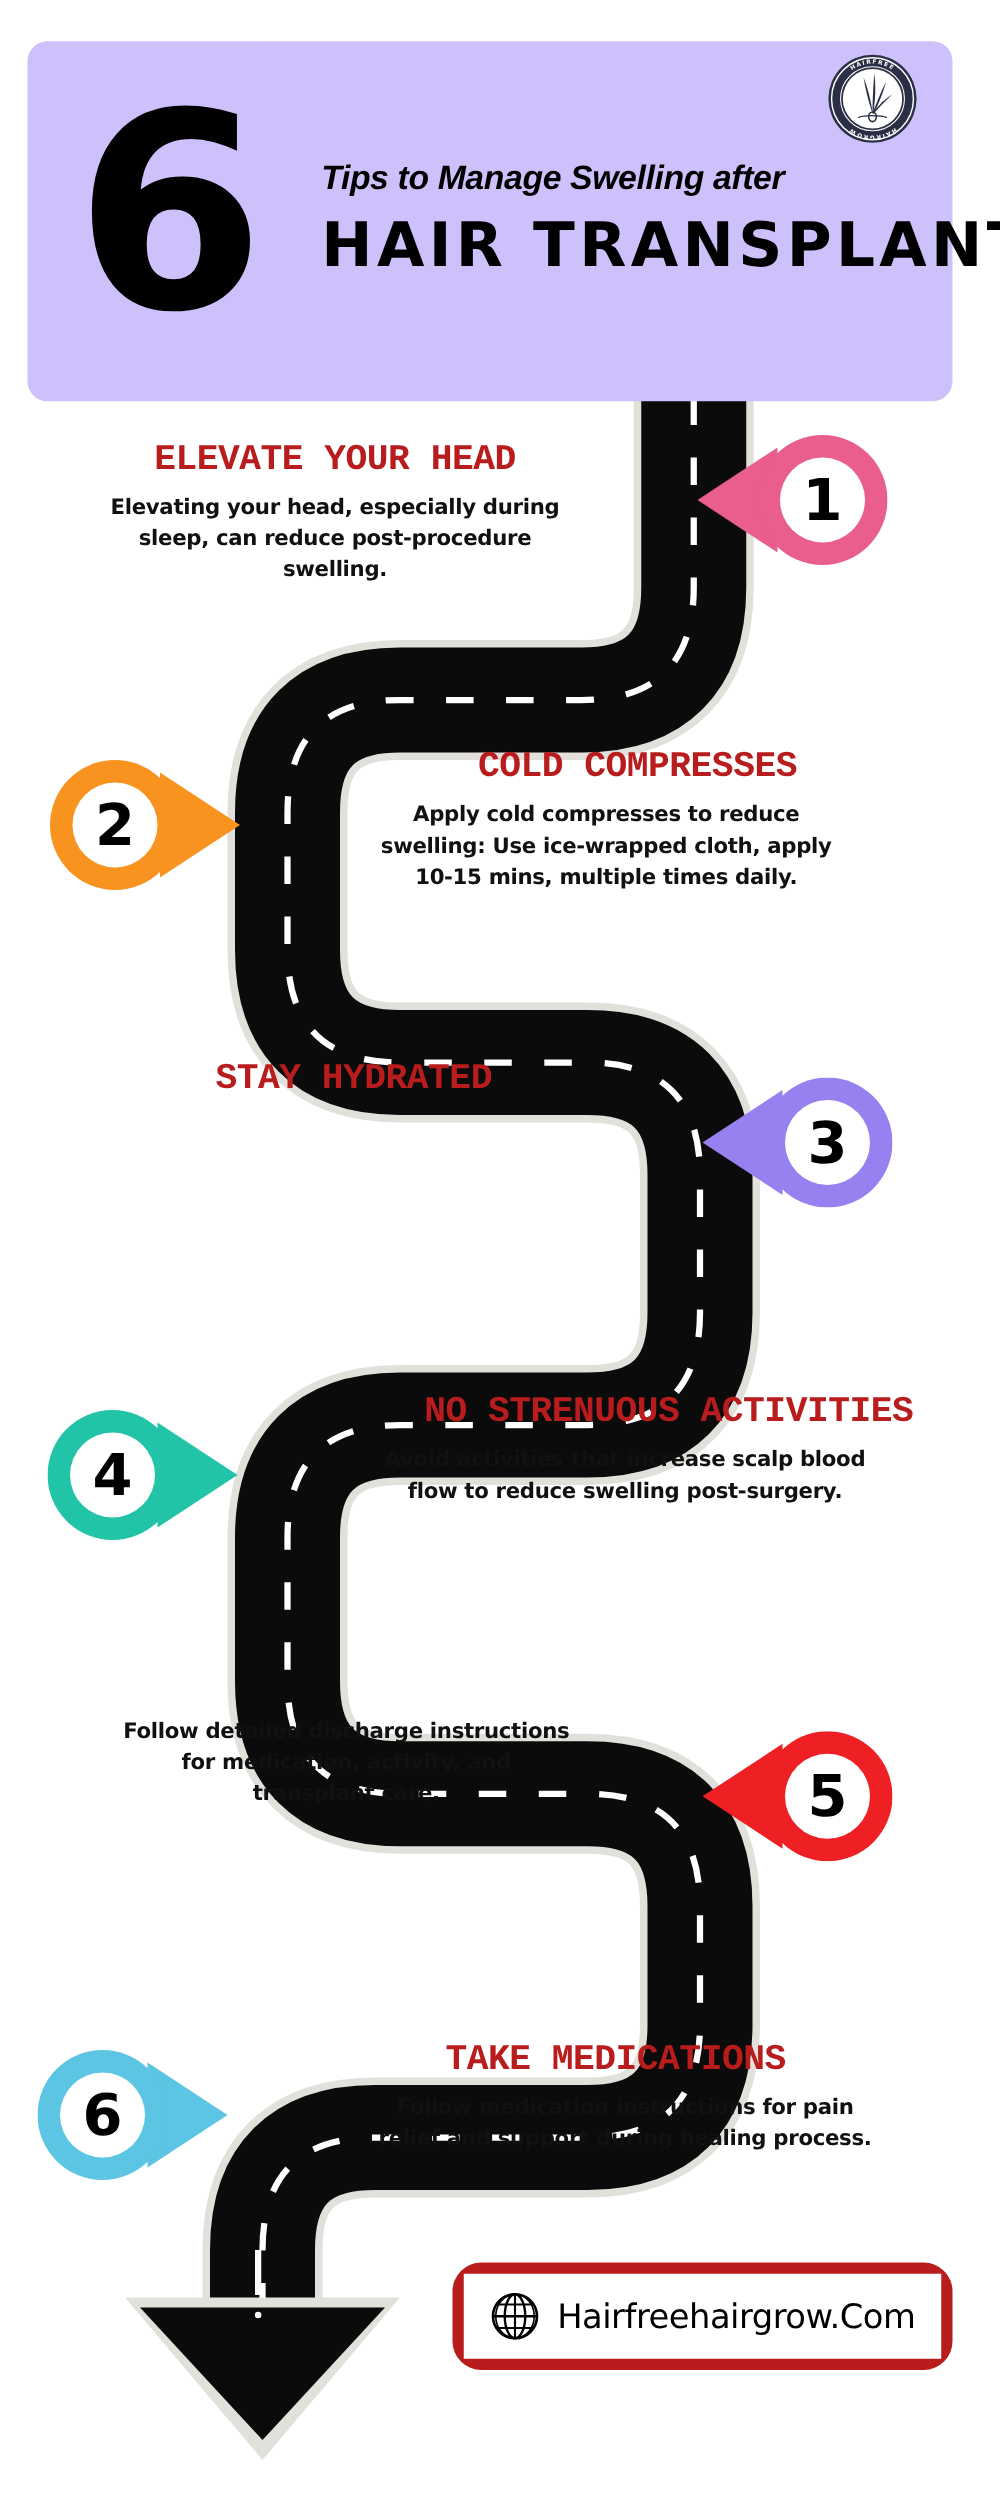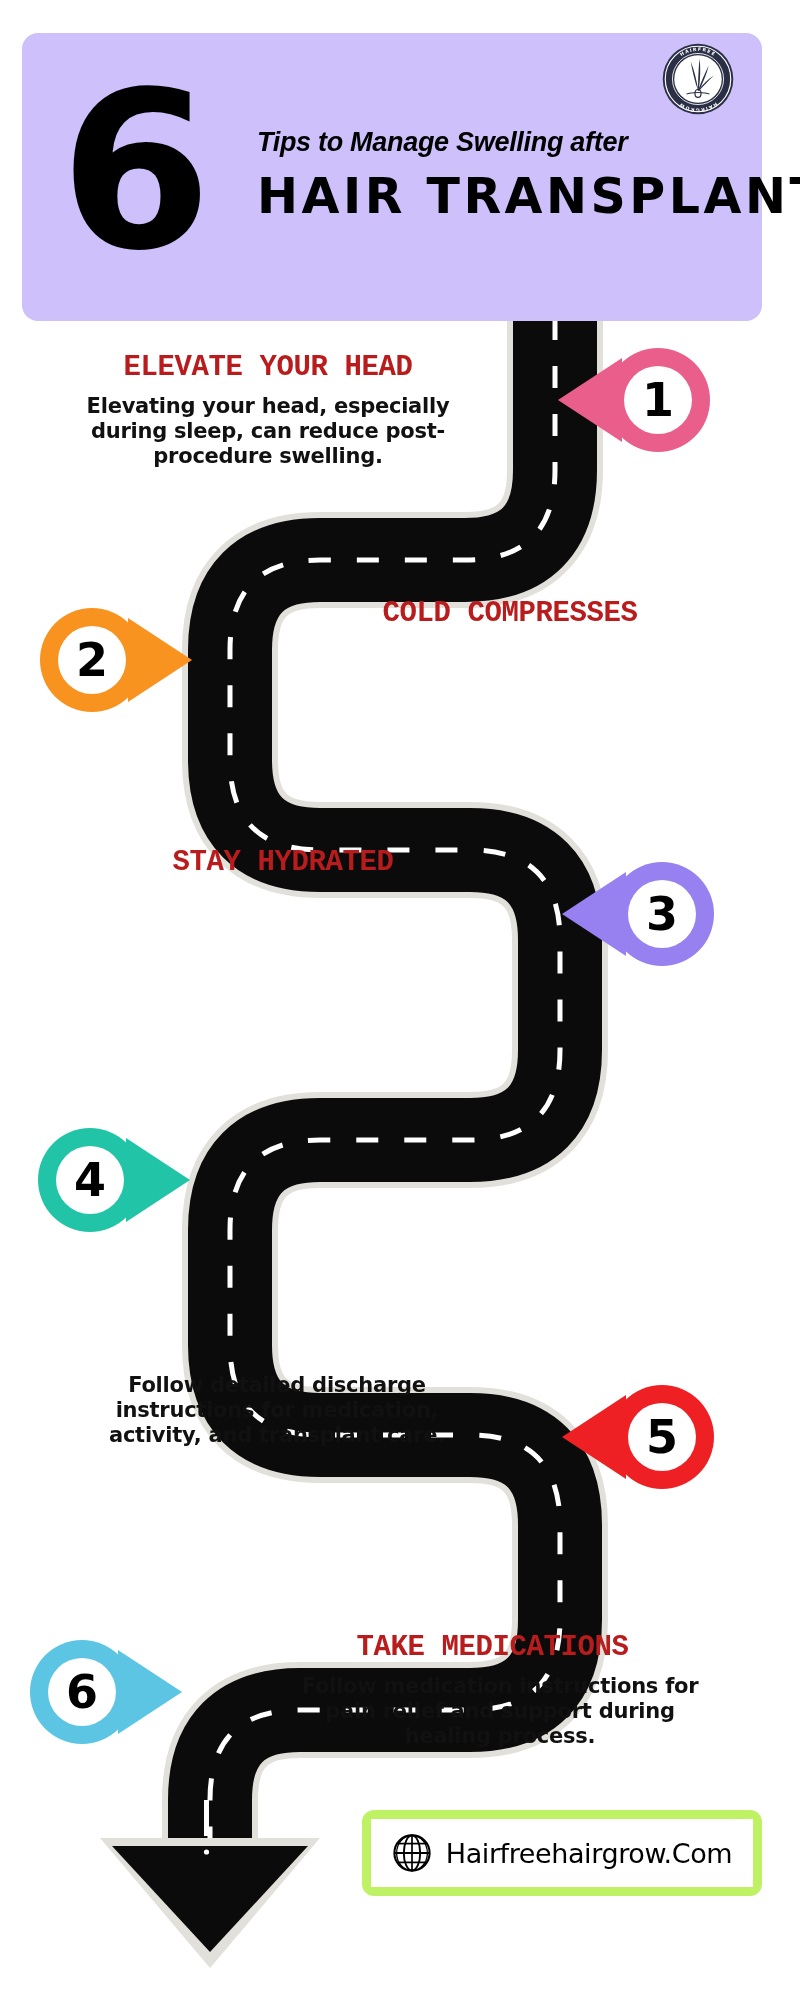--- a/index.html
+++ b/index.html
@@ -106,21 +106,21 @@
     line-height: 36px;
     color: #b91c1c;
     letter-spacing: -0.4px;
     white-space: nowrap;
   }
 
   .tip-desc {
     margin-top: 8px;
     font-family: "DejaVu Sans", sans-serif;
     font-weight: 700;
-    font-size: 21px;
+    font-size: 17px;
     line-height: 25px;
     color: #111;
     letter-spacing: -0.25px;
   }
   .align-left  { text-align: center; }
   .align-center{ text-align: center; }
 
   
   .marker {
     position: absolute;
@@ -147,22 +147,22 @@
   .marker.point-left  .marker-num { right: 0; }
   .marker.point-right .marker-num { left: 0; }
 
   
   #footer-box {
     position: absolute;
     left: 362px;
     top: 1810px;
     width: 400px;
     height: 86px;
-    background: #bef264;
-    border-radius: 12px;
+    background: #b91c1c;
+    border-radius: 23px;
     z-index: 7;
     padding: 9px;
   }
 
   #footer-inner {
     width: 100%;
     height: 100%;
     background: #ffffff;
     display: flex;
     align-items: center;
@@ -265,20 +265,21 @@
     <svg viewBox="0 0 152 104" width="152" height="104">
       <path d="M 0 52 L 64 10 L 64 94 Z" fill="#ea5e8b"></path>
       <circle cx="100" cy="52" r="52" fill="#ea5e8b"></circle>
       <circle cx="100" cy="52" r="34" fill="#ffffff"></circle>
     </svg>
     <div class="marker-num">1</div>
   </div>
 
   <div class="tip" style="left:300px; top:596px; width:420px;">
     <div class="tip-title align-left">COLD COMPRESSES</div>
+    <div class="tip-desc align-left" style="width:370px;">Apply cold compresses to reduce swelling: Use ice-wrapped cloth, apply 10-15 mins, multiple times daily.</div>
   </div>
   <div class="marker point-right" style="left:40px; top:608px;">
     <svg viewBox="0 0 152 104" width="152" height="104">
       <path d="M 152 52 L 88 10 L 88 94 Z" fill="#f8931f"></path>
       <circle cx="52" cy="52" r="52" fill="#f8931f"></circle>
       <circle cx="52" cy="52" r="34" fill="#ffffff"></circle>
     </svg>
     <div class="marker-num">2</div>
   </div>
 
@@ -287,20 +288,24 @@
   </div>
   <div class="marker point-left" style="left:562px; top:862px;">
     <svg viewBox="0 0 152 104" width="152" height="104">
       <path d="M 0 52 L 64 10 L 64 94 Z" fill="#9780f0"></path>
       <circle cx="100" cy="52" r="52" fill="#9780f0"></circle>
       <circle cx="100" cy="52" r="34" fill="#ffffff"></circle>
     </svg>
     <div class="marker-num">3</div>
   </div>
 
+  <div class="tip" style="left:300px; top:1112px; width:470px;">
+    <div class="tip-title align-left">NO STRENUOUS ACTIVITIES</div>
+    <div class="tip-desc align-left" style="width:400px;">Avoid activities that increase scalp blood flow to reduce swelling post-surgery.</div>
+  </div>
   <div class="marker point-right" style="left:38px; top:1128px;">
     <svg viewBox="0 0 152 104" width="152" height="104">
       <path d="M 152 52 L 88 10 L 88 94 Z" fill="#22c4a7"></path>
       <circle cx="52" cy="52" r="52" fill="#22c4a7"></circle>
       <circle cx="52" cy="52" r="34" fill="#ffffff"></circle>
     </svg>
     <div class="marker-num">4</div>
   </div>
 
   <div class="tip" style="left:52px; top:1365px; width:450px;">

